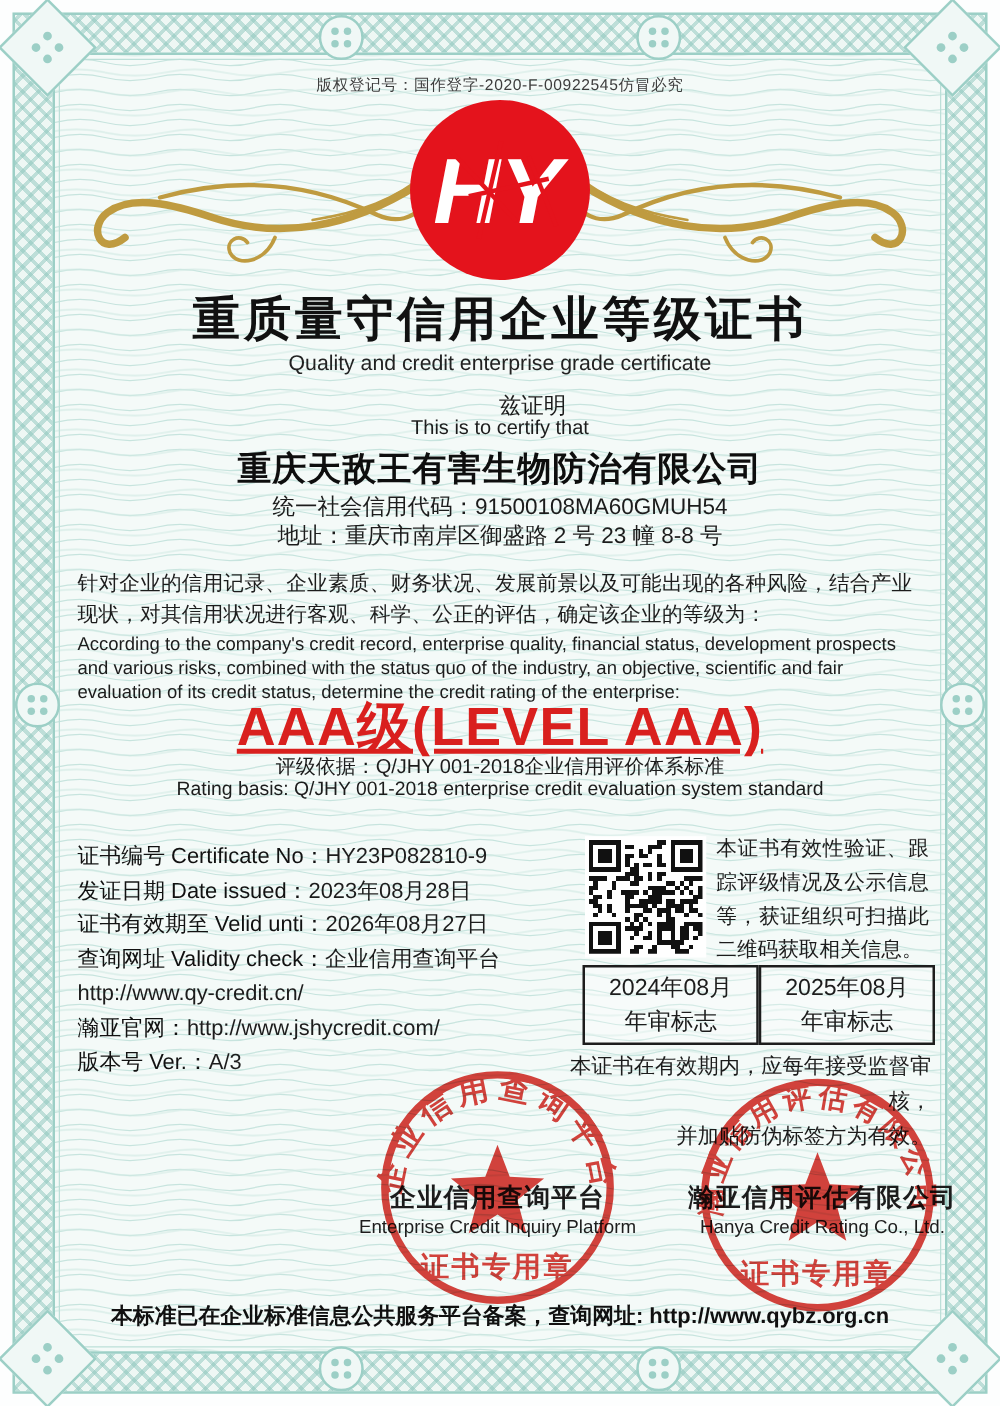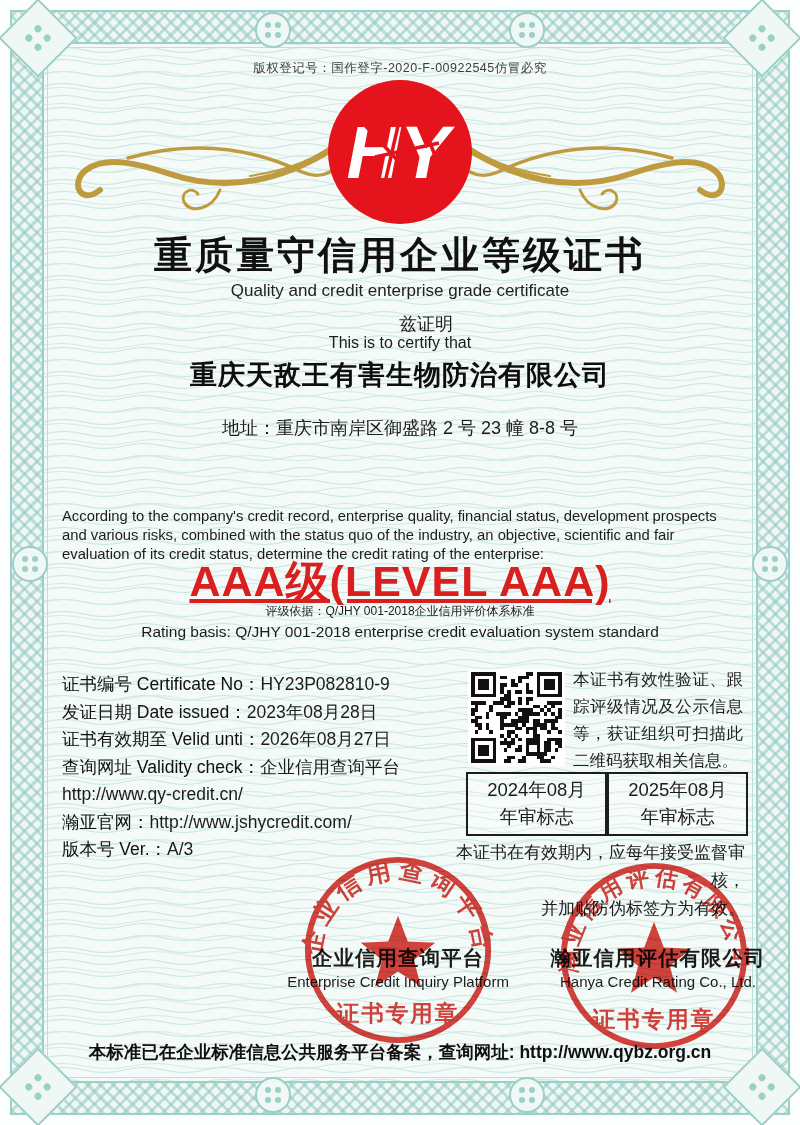--- a/index.html
+++ b/index.html
@@ -52,21 +52,21 @@
   .title-en{top:281px;font-size:17px;color:#222;}
   .certify-zh{top:312px;font-size:18px;padding-left:26px;}
   .certify-en{top:334px;font-size:16px;}
   .company{top:357px;font-size:27px;font-weight:bold;letter-spacing:1px;color:#0e0e0e;}
   .codeline{top:393px;font-size:18px;}
   .addrline{top:416px;font-size:18px;}
   .para{left:62px;width:676px;text-align:left;}
   .para-zh{top:455px;font-size:16.5px;line-height:1.5;letter-spacing:.2px;}
   .para-en{top:507px;font-size:14.8px;line-height:1.28;}
   .aaa{top:553px;font-size:43px;font-weight:bold;letter-spacing:1px;}
-  .basis-zh{top:603px;font-size:12px;}
+  .basis-zh{top:603px;font-size:16px;}
   .basis-en{top:623px;font-size:15.5px;}
   .details{left:62px;top:671px;width:400px;font-size:17.5px;line-height:27.5px;}
   .details .lbl{color:#111;}
   .qr{left:468px;top:669px;width:97px;height:97px;background:#fff;padding:3px;box-sizing:border-box;}
   .qr svg{width:100%;height:100%;display:block;}
   .qr-note{left:573px;top:666px;width:170px;font-size:16.5px;line-height:1.63;text-align:justify;}
   .badge{position:absolute;top:772px;width:137px;height:58px;border:2px solid #1d1d1d;
          background:rgba(255,255,255,.25);text-align:center;font-size:18.5px;line-height:27px;padding-top:2px;box-sizing:content-box;}
   .badge1{left:466px}.badge2{left:607px}
   .sup-note{left:443px;top:839px;width:302px;font-size:17px;line-height:1.65;text-align:right;}
@@ -142,22 +142,24 @@
         <line x1="48" y1="78" x2="112" y2="64"></line>
       </g>
     </svg>
 
     <div class="abs ctr title-zh">重质量守信用企业等级证书</div>
     <div class="abs ctr title-en">Quality and credit enterprise grade certificate</div>
     <div class="abs ctr certify-zh">兹证明</div>
     <div class="abs ctr certify-en">This is to certify that</div>
 
     <div class="abs ctr company">重庆天敌王有害生物防治有限公司</div>
+    <div class="abs ctr codeline">统一社会信用代码：91500108MA60GMUH54</div>
     <div class="abs ctr addrline">地址：重庆市南岸区御盛路 2 号 23 幢 8-8 号</div>
 
+    <div class="abs para para-zh">针对企业的信用记录、企业素质、财务状况、发展前景以及可能出现的各种风险，结合产业现状，对其信用状况进行客观、科学、公正的评估，确定该企业的等级为：</div>
     <div class="abs para para-en">According to the company's credit record, enterprise quality, financial status, development prospects and various risks, combined with the status quo of the industry, an objective, scientific and fair evaluation of its credit status, determine the credit rating of the enterprise:</div>
 
     <div class="abs ctr aaa red">AAA级(LEVEL AAA)</div>
     <div class="abs ctr basis-zh">评级依据：Q/JHY 001-2018企业信用评价体系标准</div>
     <div class="abs ctr basis-en">Rating basis: Q/JHY 001-2018 enterprise credit evaluation system standard</div>
 
     <div class="abs details">
       <div><span class="lbl">证书编号 Certificate No：</span><span>HY23P082810-9</span></div>
       <div><span class="lbl">发证日期 Date issued：</span><span>2023年08月28日</span></div>
       <div><span class="lbl">证书有效期至 Velid unti：</span><span>2026年08月27日</span></div>

